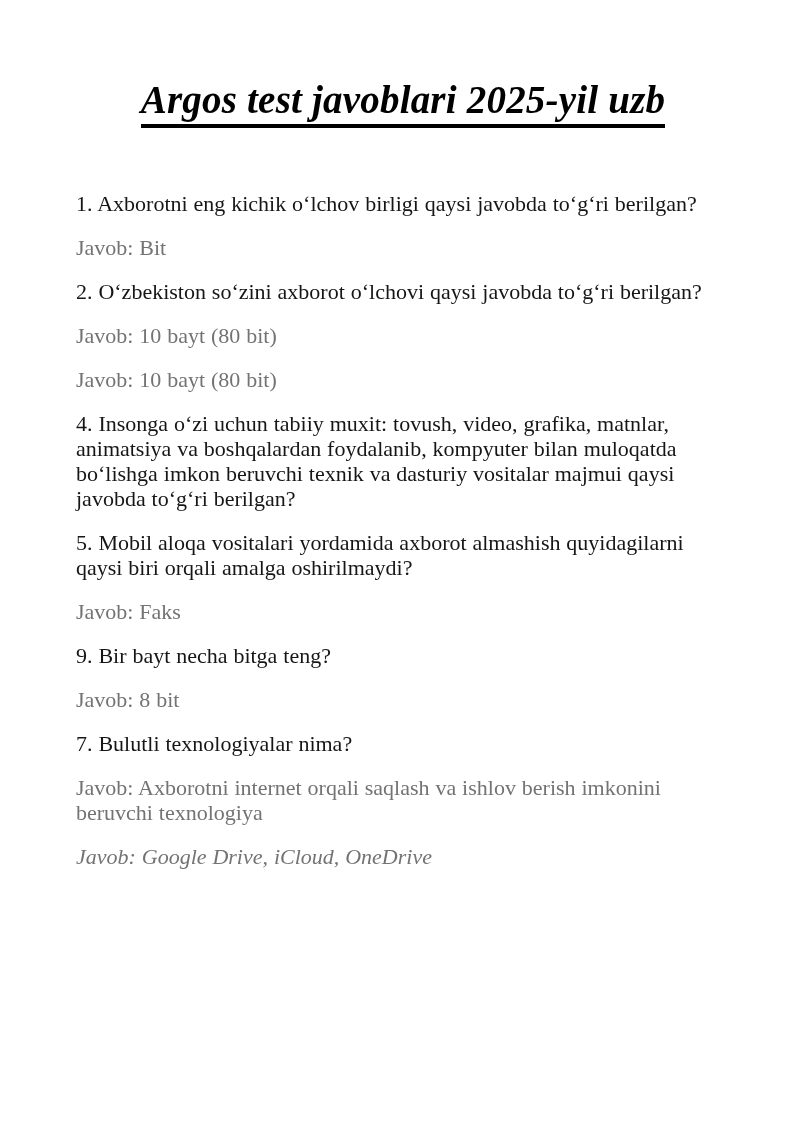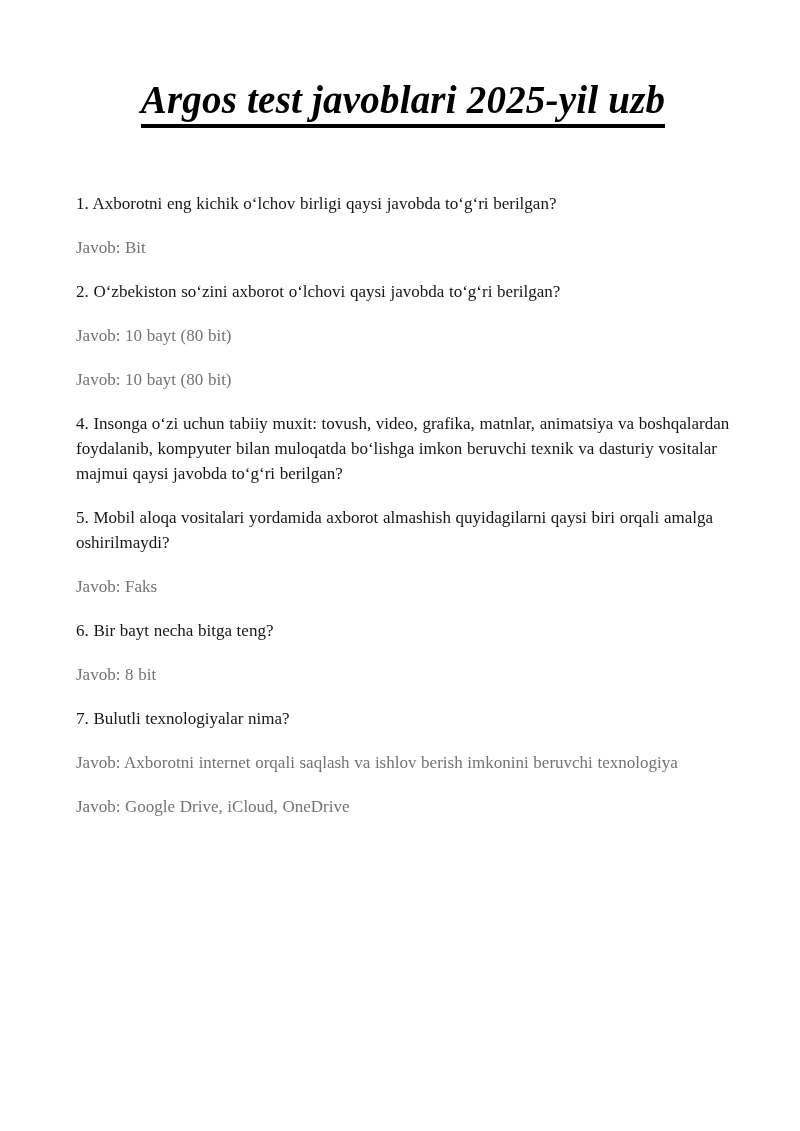--- a/index.html
+++ b/index.html
@@ -42,55 +42,56 @@
     border-bottom: 4px solid #000000;
     padding-bottom: 2px;
   }
 
   .body-block {
     margin-top: 63px;
   }
 
   .para {
     margin: 0 0 19px 0;
-    font-size: 17px;
+    font-size: 22px;
     line-height: 25px;
     text-align: left;
     color: #1a1a1a;
     font-family: "Liberation Serif", "DejaVu Serif", serif;
     word-spacing: 0.4px;
   }
   .para.question {
     color: #161616;
   }
   .para.answer {
     color: #737373;
   }
   .para:last-child {
     margin-bottom: 4px;
+    font-style: italic;
   }
 </style>
 </head>
 <body>
 
 <div class="page">
 
   <h1 class="doc-title">
     <span class="title-underline">Argos test javoblari 2025-yil uzb</span>
   </h1>
 
   <div class="body-block">
       <p class="para question">1. Axborotni eng kichik oʻlchov birligi qaysi javobda toʻgʻri berilgan?</p>
       <p class="para answer">Javob: Bit</p>
       <p class="para question">2. Oʻzbekiston soʻzini axborot oʻlchovi qaysi javobda toʻgʻri berilgan?</p>
       <p class="para answer">Javob: 10 bayt (80 bit)</p>
       <p class="para answer">Javob: 10 bayt (80 bit)</p>
       <p class="para question">4. Insonga oʻzi uchun tabiiy muxit: tovush, video, grafika, matnlar, animatsiya va boshqalardan foydalanib, kompyuter bilan muloqatda boʻlishga imkon beruvchi texnik va dasturiy vositalar majmui qaysi javobda toʻgʻri berilgan?</p>
       <p class="para question">5. Mobil aloqa vositalari yordamida axborot almashish quyidagilarni qaysi biri orqali amalga oshirilmaydi?</p>
       <p class="para answer">Javob: Faks</p>
-      <p class="para question">6. Bir bayt necha bitga teng?</p>
+      <p class="para question">9. Bir bayt necha bitga teng?</p>
       <p class="para answer">Javob: 8 bit</p>
       <p class="para question">7. Bulutli texnologiyalar nima?</p>
       <p class="para answer">Javob: Axborotni internet orqali saqlash va ishlov berish imkonini beruvchi texnologiya</p>
       <p class="para answer">Javob: Google Drive, iCloud, OneDrive</p>
     </div>
 
 </div>
 
 </body></html>

